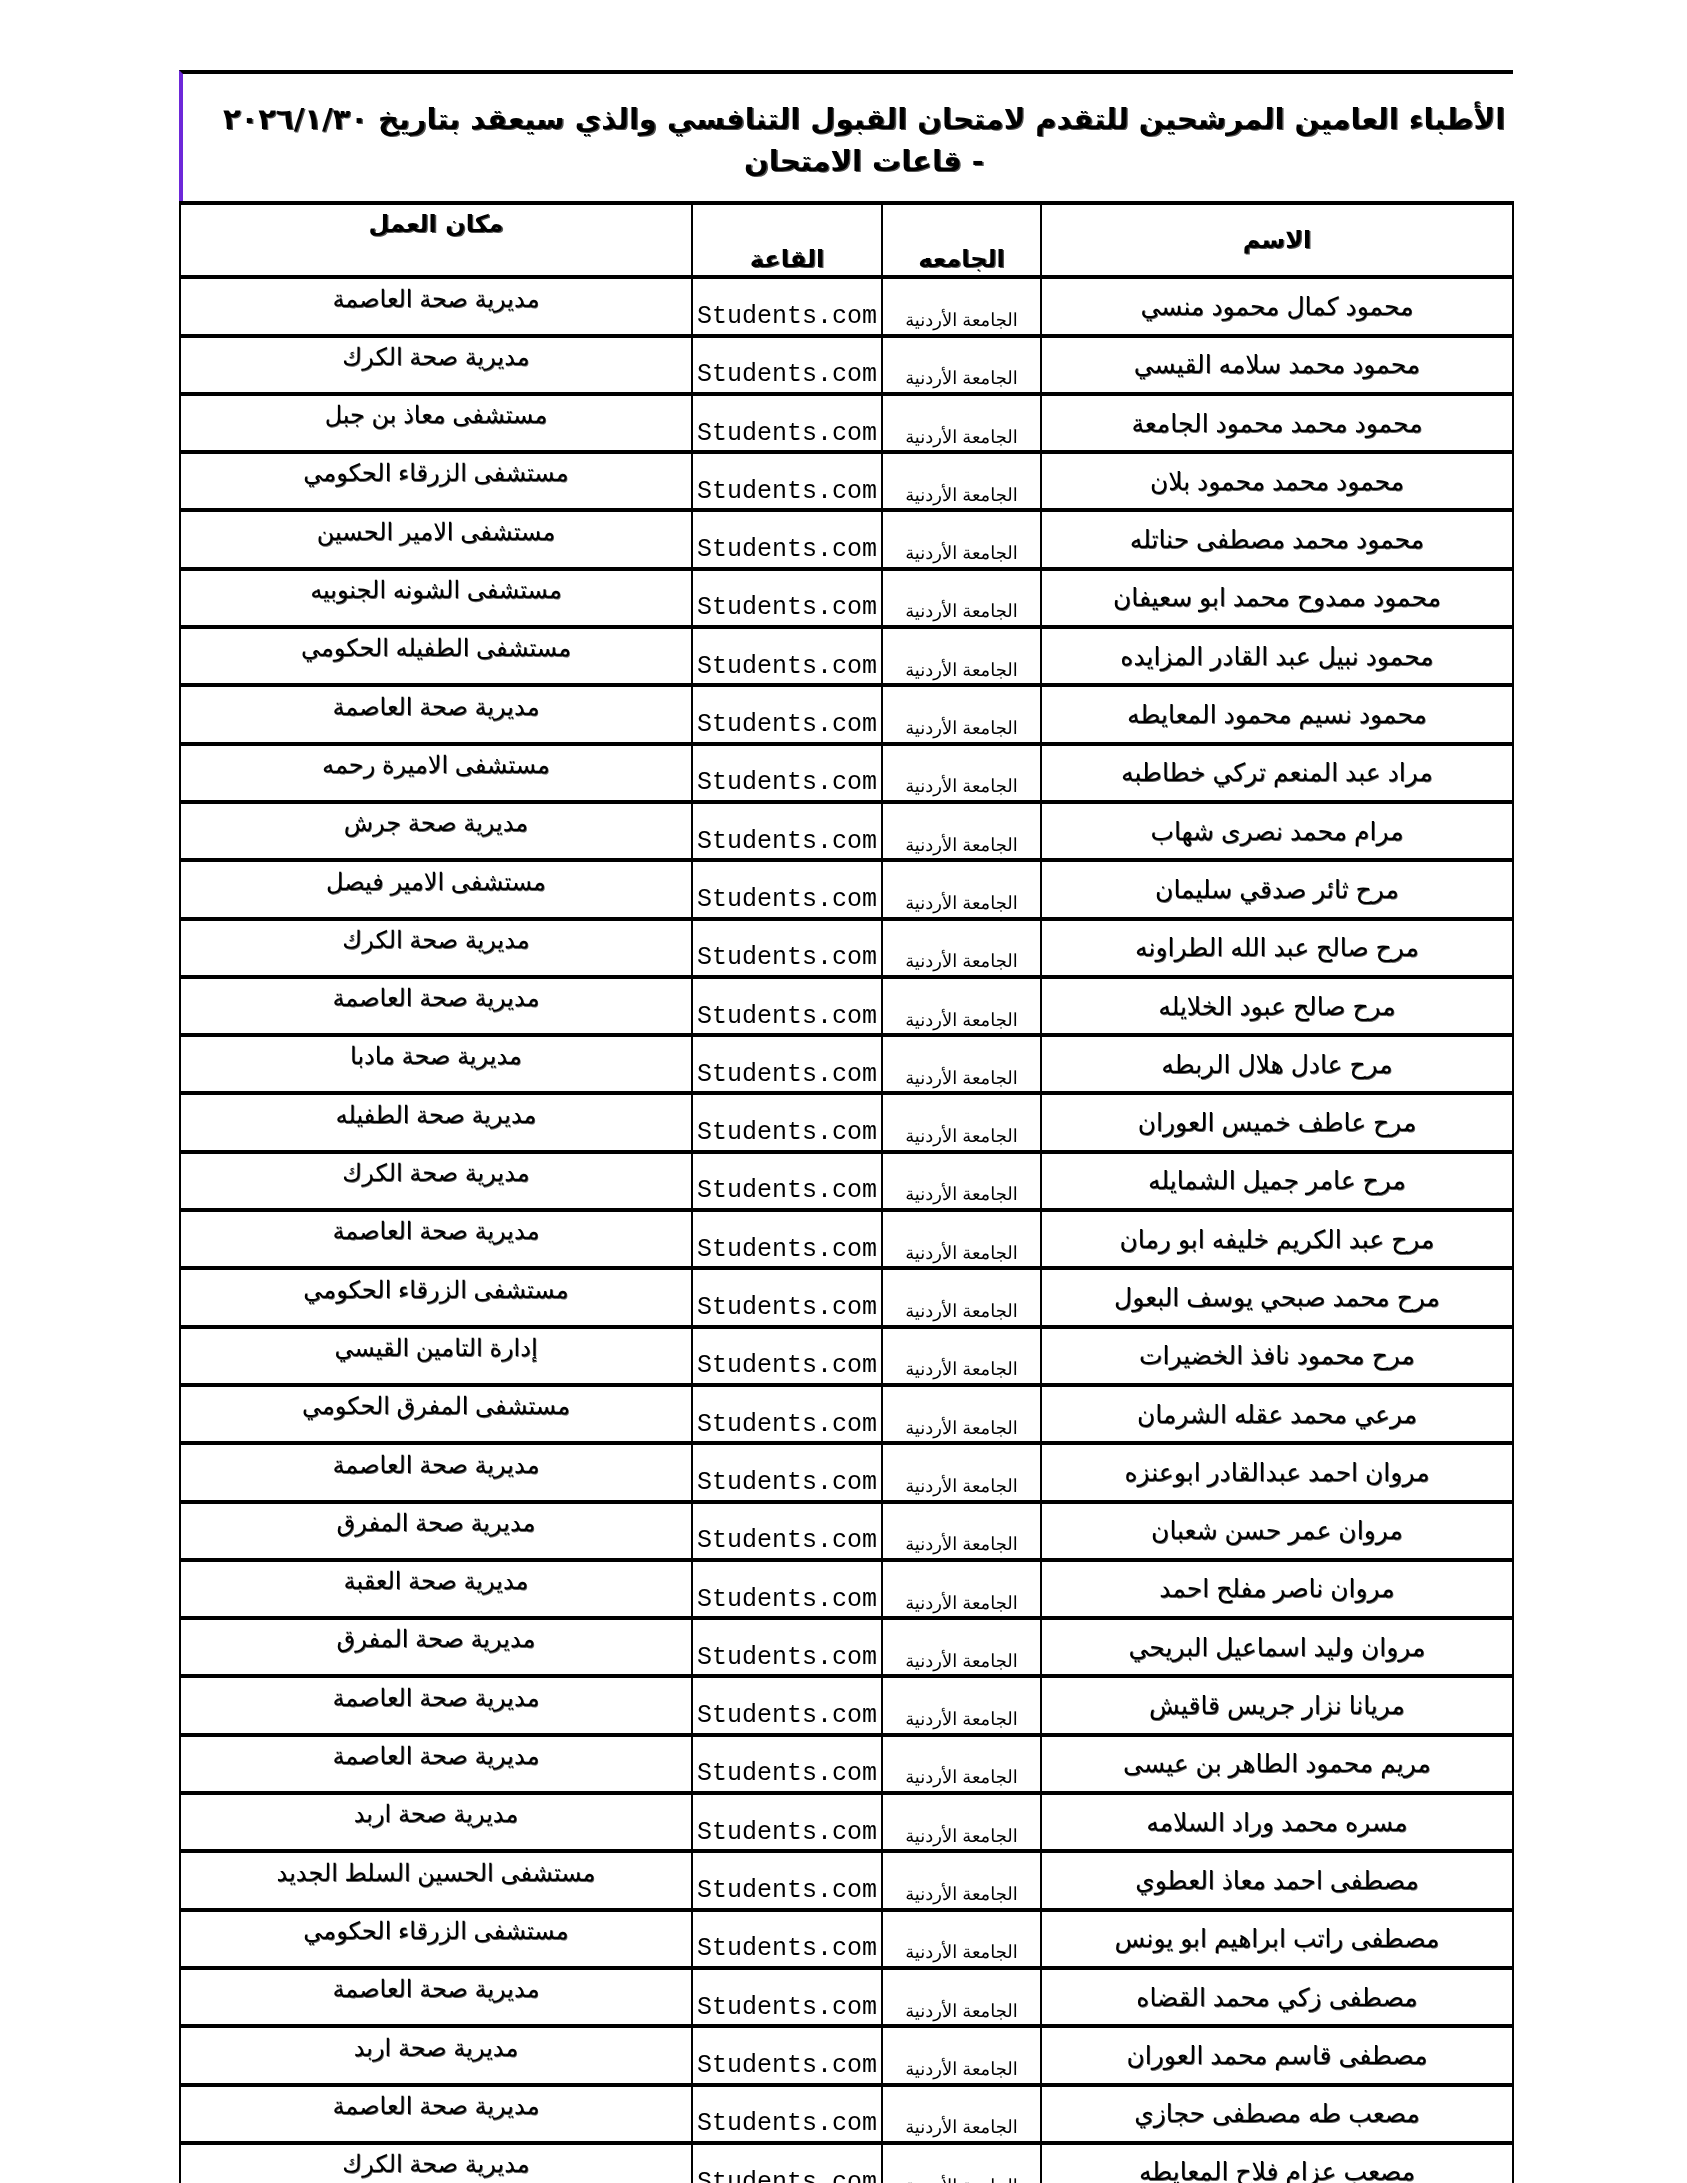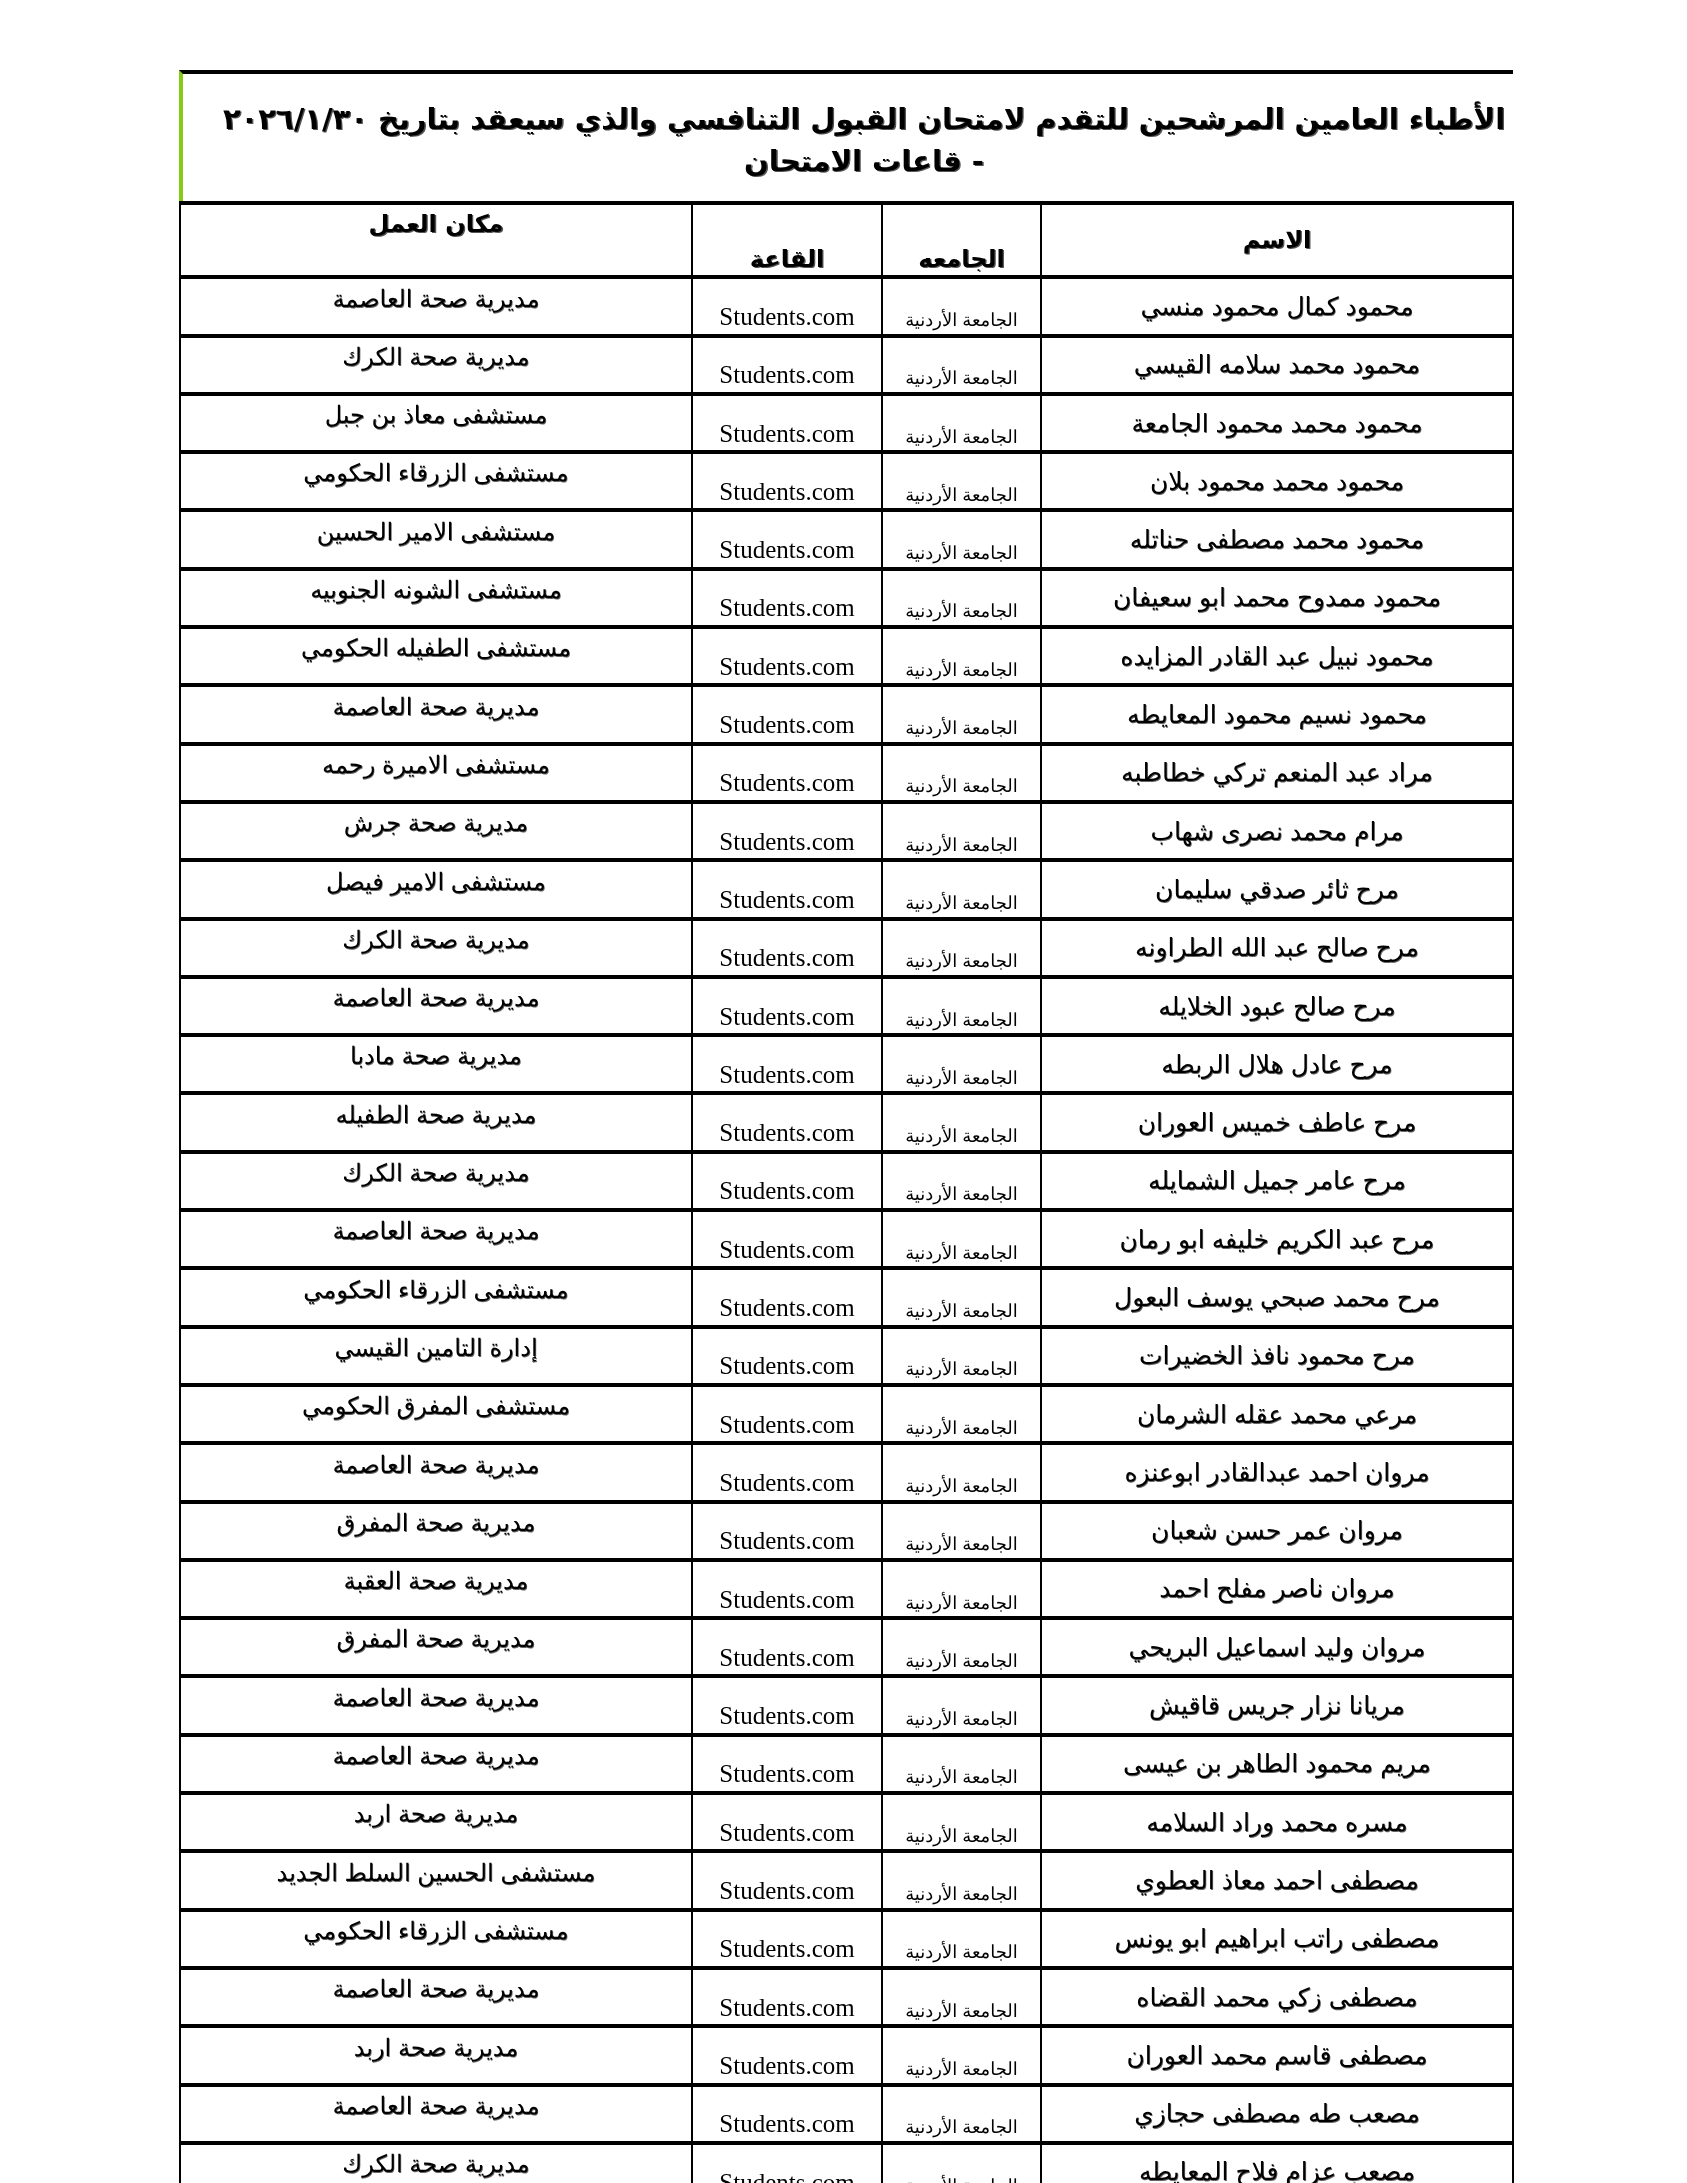--- a/index.html
+++ b/index.html
@@ -1,20 +1,20 @@
 <!DOCTYPE html>
 <html style="font-size:10.6px"><head>
 <meta charset="utf-8">
 <style>
   html, body { margin: 0; padding: 0; background: #ffffff; }
   body { width: 1687px; height: 2183px; position: relative; overflow: hidden;
          font-family: "DejaVu Sans", "Liberation Sans", sans-serif; color: #000; }
   .title-box {
     position: absolute; left: 179px; top: 70px; width: 1334px; height: 134px;
-    border-top: 4px solid #000; border-left: 4px solid #84cc16; box-sizing: border-box;
+    border-top: 4px solid #000; border-left: 4px solid #6d28d9; box-sizing: border-box;
     display: flex; align-items: center; justify-content: center; text-align: center; padding-left: 32px;
   }
   .title-text {
     direction: rtl; font-family: "DejaVu Sans", sans-serif; font-weight: bold;
     font-size: 29px; line-height: 42px; width: 1297px; padding-top: 2.6px;
     text-shadow: 1.3px 1.3px 0 #555;
   }
   table.roster {
     position: absolute; left: 179px; top: 201px; width: 1335px;
     border-collapse: collapse; direction: rtl; table-layout: fixed;
@@ -24,21 +24,21 @@
     border-top: 4px solid #000; border-bottom: 4px solid #000;
     text-align: center; padding: 0; overflow: hidden; white-space: nowrap;
   }
   table.roster th {
     height: 65px; font-family: "DejaVu Sans", sans-serif; font-weight: bold;
     font-size: 24px; text-shadow: 1.3px 1.3px 0 #555;
   }
   table.roster td { height: 49px; }
   .c-name  { width: 470px; font-size: 25px; }
   .c-uni   { width: 157px; font-size: 18px; vertical-align: bottom; padding-bottom: 2.6px !important; }
-  .c-room  { width: 188px; font-family: Liberation Serif, serif; font-size: 25px; vertical-align: bottom; padding-bottom: 2.6px !important; direction: ltr; }
+  .c-room  { width: 188px; font-family: Liberation Mono, monospace; font-size: 25px; vertical-align: bottom; padding-bottom: 2.6px !important; direction: ltr; }
   .c-work  { font-size: 24px; vertical-align: top; padding-top: 5.3px !important; }
   td.c-name { font-family: "Liberation Sans", sans-serif; text-shadow: 0.7px 0.7px 0 #666; vertical-align: middle; }
   td.c-work { font-family: "Liberation Sans", sans-serif; text-shadow: 0.7px 0.7px 0 #666; }
   td.c-uni  { font-family: Liberation Sans, sans-serif; }
 </style>
 </head>
 <body>
 
 <div class="title-box">
   <div class="title-text">الأطباء العامين المرشحين للتقدم لامتحان القبول التنافسي والذي سيعقد بتاريخ ٢٠٢٦/١/٣٠ - قاعات الامتحان</div>

